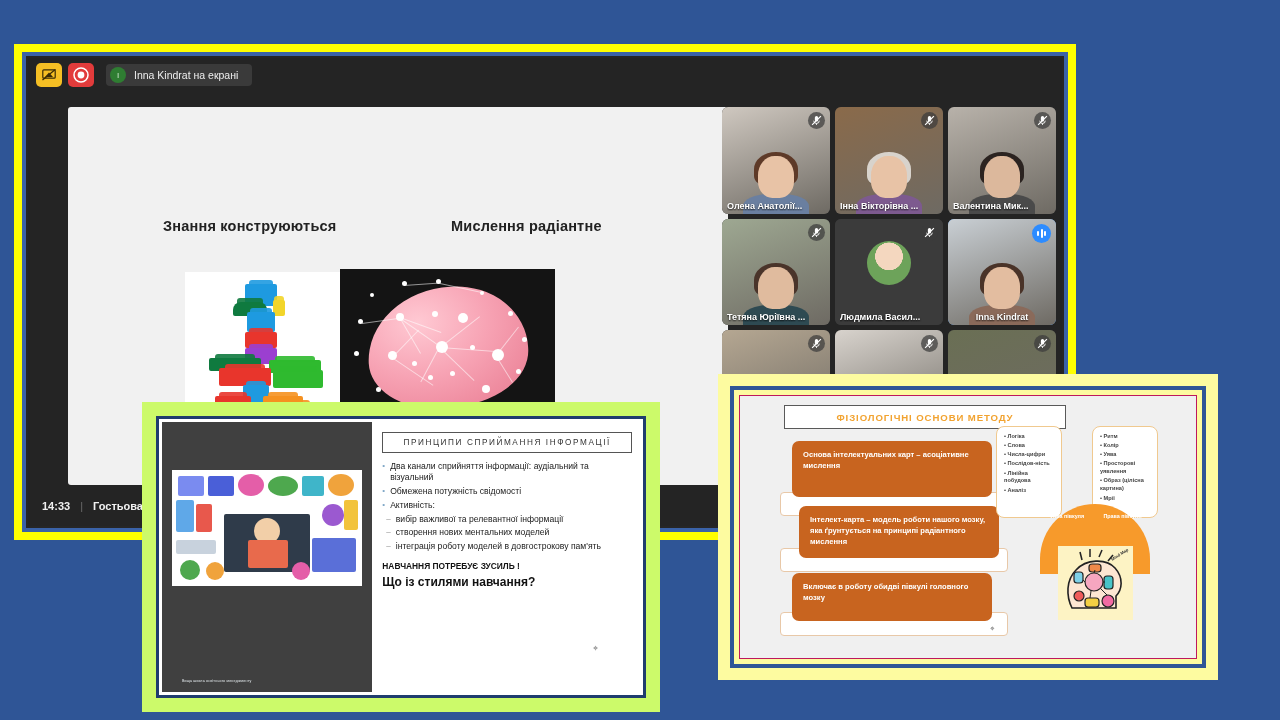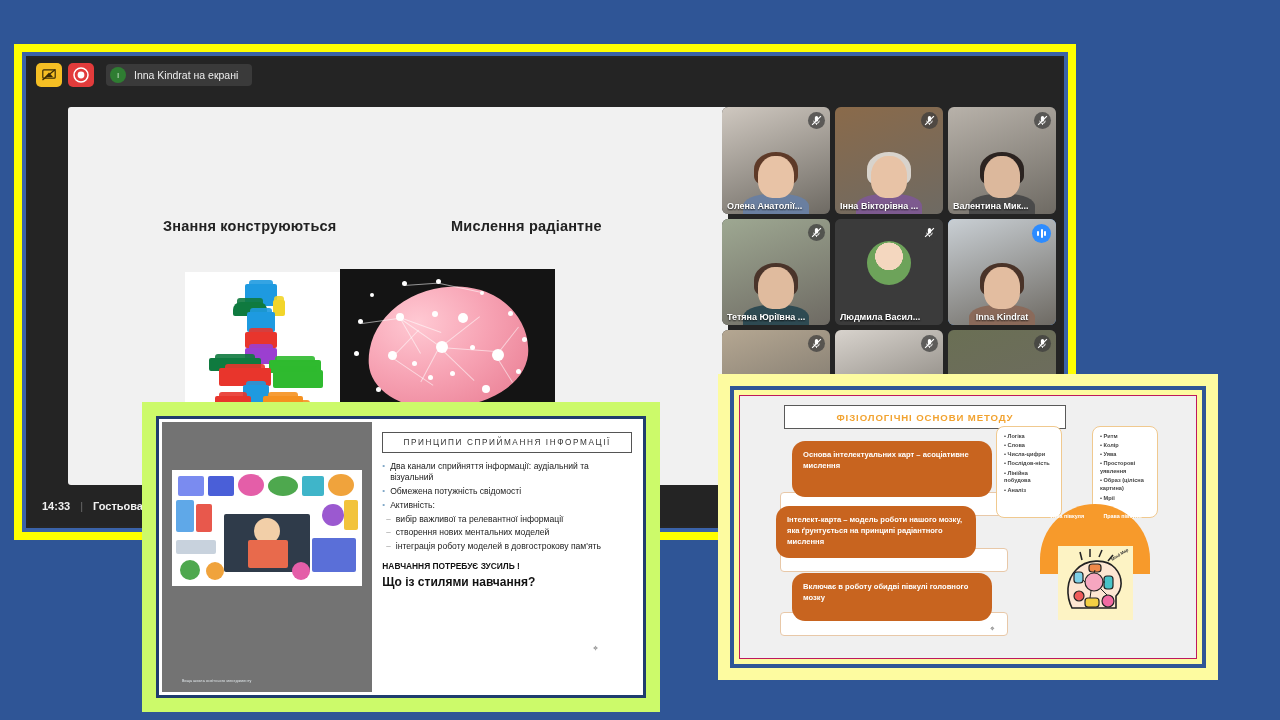--- a/index.html
+++ b/index.html
@@ -147,21 +147,21 @@
   #green-panel{
     position:absolute;left:142px;top:402px;width:518px;height:310px;
     background:#ccfa6a;padding:14px;box-sizing:border-box;z-index:20;
   }
   #green-inner{
     width:100%;height:100%;box-sizing:border-box;background:#ffffff;
     border:3px solid #1f3d6e;padding:3px;
   }
   #green-slide{
     width:100%;height:100%;box-sizing:border-box;position:relative;
-    background:#737373;display:flex;overflow:hidden;
+    background:#404040;display:flex;overflow:hidden;
   }
   #green-left{width:44%;position:relative;}
   #green-right{
     width:56%;background:#ffffff;position:relative;padding:10px 8px 0 10px;box-sizing:border-box;
   }
   #collage-image{
     position:absolute;left:10px;top:48px;width:190px;height:116px;background:#fff;overflow:hidden;
   }
   .collage-dot{position:absolute;border-radius:50%;}
   .collage-sq{position:absolute;border-radius:2px;}
@@ -195,21 +195,21 @@
     position:relative;overflow:hidden;border:1px solid #be185d;
   }
   #slide3-title-box{
     position:absolute;left:44px;top:9px;width:280px;height:22px;background:#fff;
     border:1.6px solid #595959;display:flex;align-items:center;justify-content:center;
   }
   #slide3-title{
     font-size:9.6px;font-weight:bold;color:#f2a330;letter-spacing:.9px;white-space:nowrap;
   }
   .orange-box{
-    position:absolute;background:#c8641f;border-radius:13px;color:#fff;
+    position:absolute;background:#c8641f;border-radius:7px;color:#fff;
     font-size:7.6px;line-height:1.42;padding:9px 11px;box-sizing:border-box;font-weight:bold;
   }
   .white-tab{
     position:absolute;background:#fff;border:1px solid #e8c8a8;border-radius:4px;
   }
   .bullet-card{
     position:absolute;background:#fff;border:1px solid #f0c98f;border-radius:8px;
     padding:6px 6px 6px 7px;box-sizing:border-box;
   }
   .bullet-card ul{margin:0;padding:0;list-style:none;}
@@ -550,21 +550,21 @@
       <div id="yellow-slide">
 
         <div id="slide3-title-box">
           <span id="slide3-title">ФІЗІОЛОГІЧНІ ОСНОВИ МЕТОДУ</span>
         </div>
 
         <div class="white-tab" style="left:40px;top:96px;width:226px;height:22px;"></div>
         <div class="orange-box" style="left:52px;top:45px;width:200px;height:56px;">Основа інтелектуальних карт – асоціативне мислення</div>
 
         <div class="white-tab" style="left:40px;top:152px;width:226px;height:22px;"></div>
-        <div class="orange-box" style="left:36px;top:110px;width:200px;height:52px;">Інтелект-карта – модель роботи нашого мозку, яка ґрунтується на принципі радіантного мислення</div>
+        <div class="orange-box" style="left:59px;top:110px;width:200px;height:52px;">Інтелект-карта – модель роботи нашого мозку, яка ґрунтується на принципі радіантного мислення</div>
 
         <div class="white-tab" style="left:40px;top:216px;width:226px;height:22px;"></div>
         <div class="orange-box" style="left:52px;top:177px;width:200px;height:48px;">Включає в роботу обидві півкулі головного мозку</div>
 
         <div class="bullet-card" id="left-hemi-card" style="left:256px;top:30px;width:66px;height:92px;">
             <ul>
               <li>Логіка</li>
               <li>Слова</li>
               <li>Числа-цифри</li>
               <li>Послідов-ність</li>

